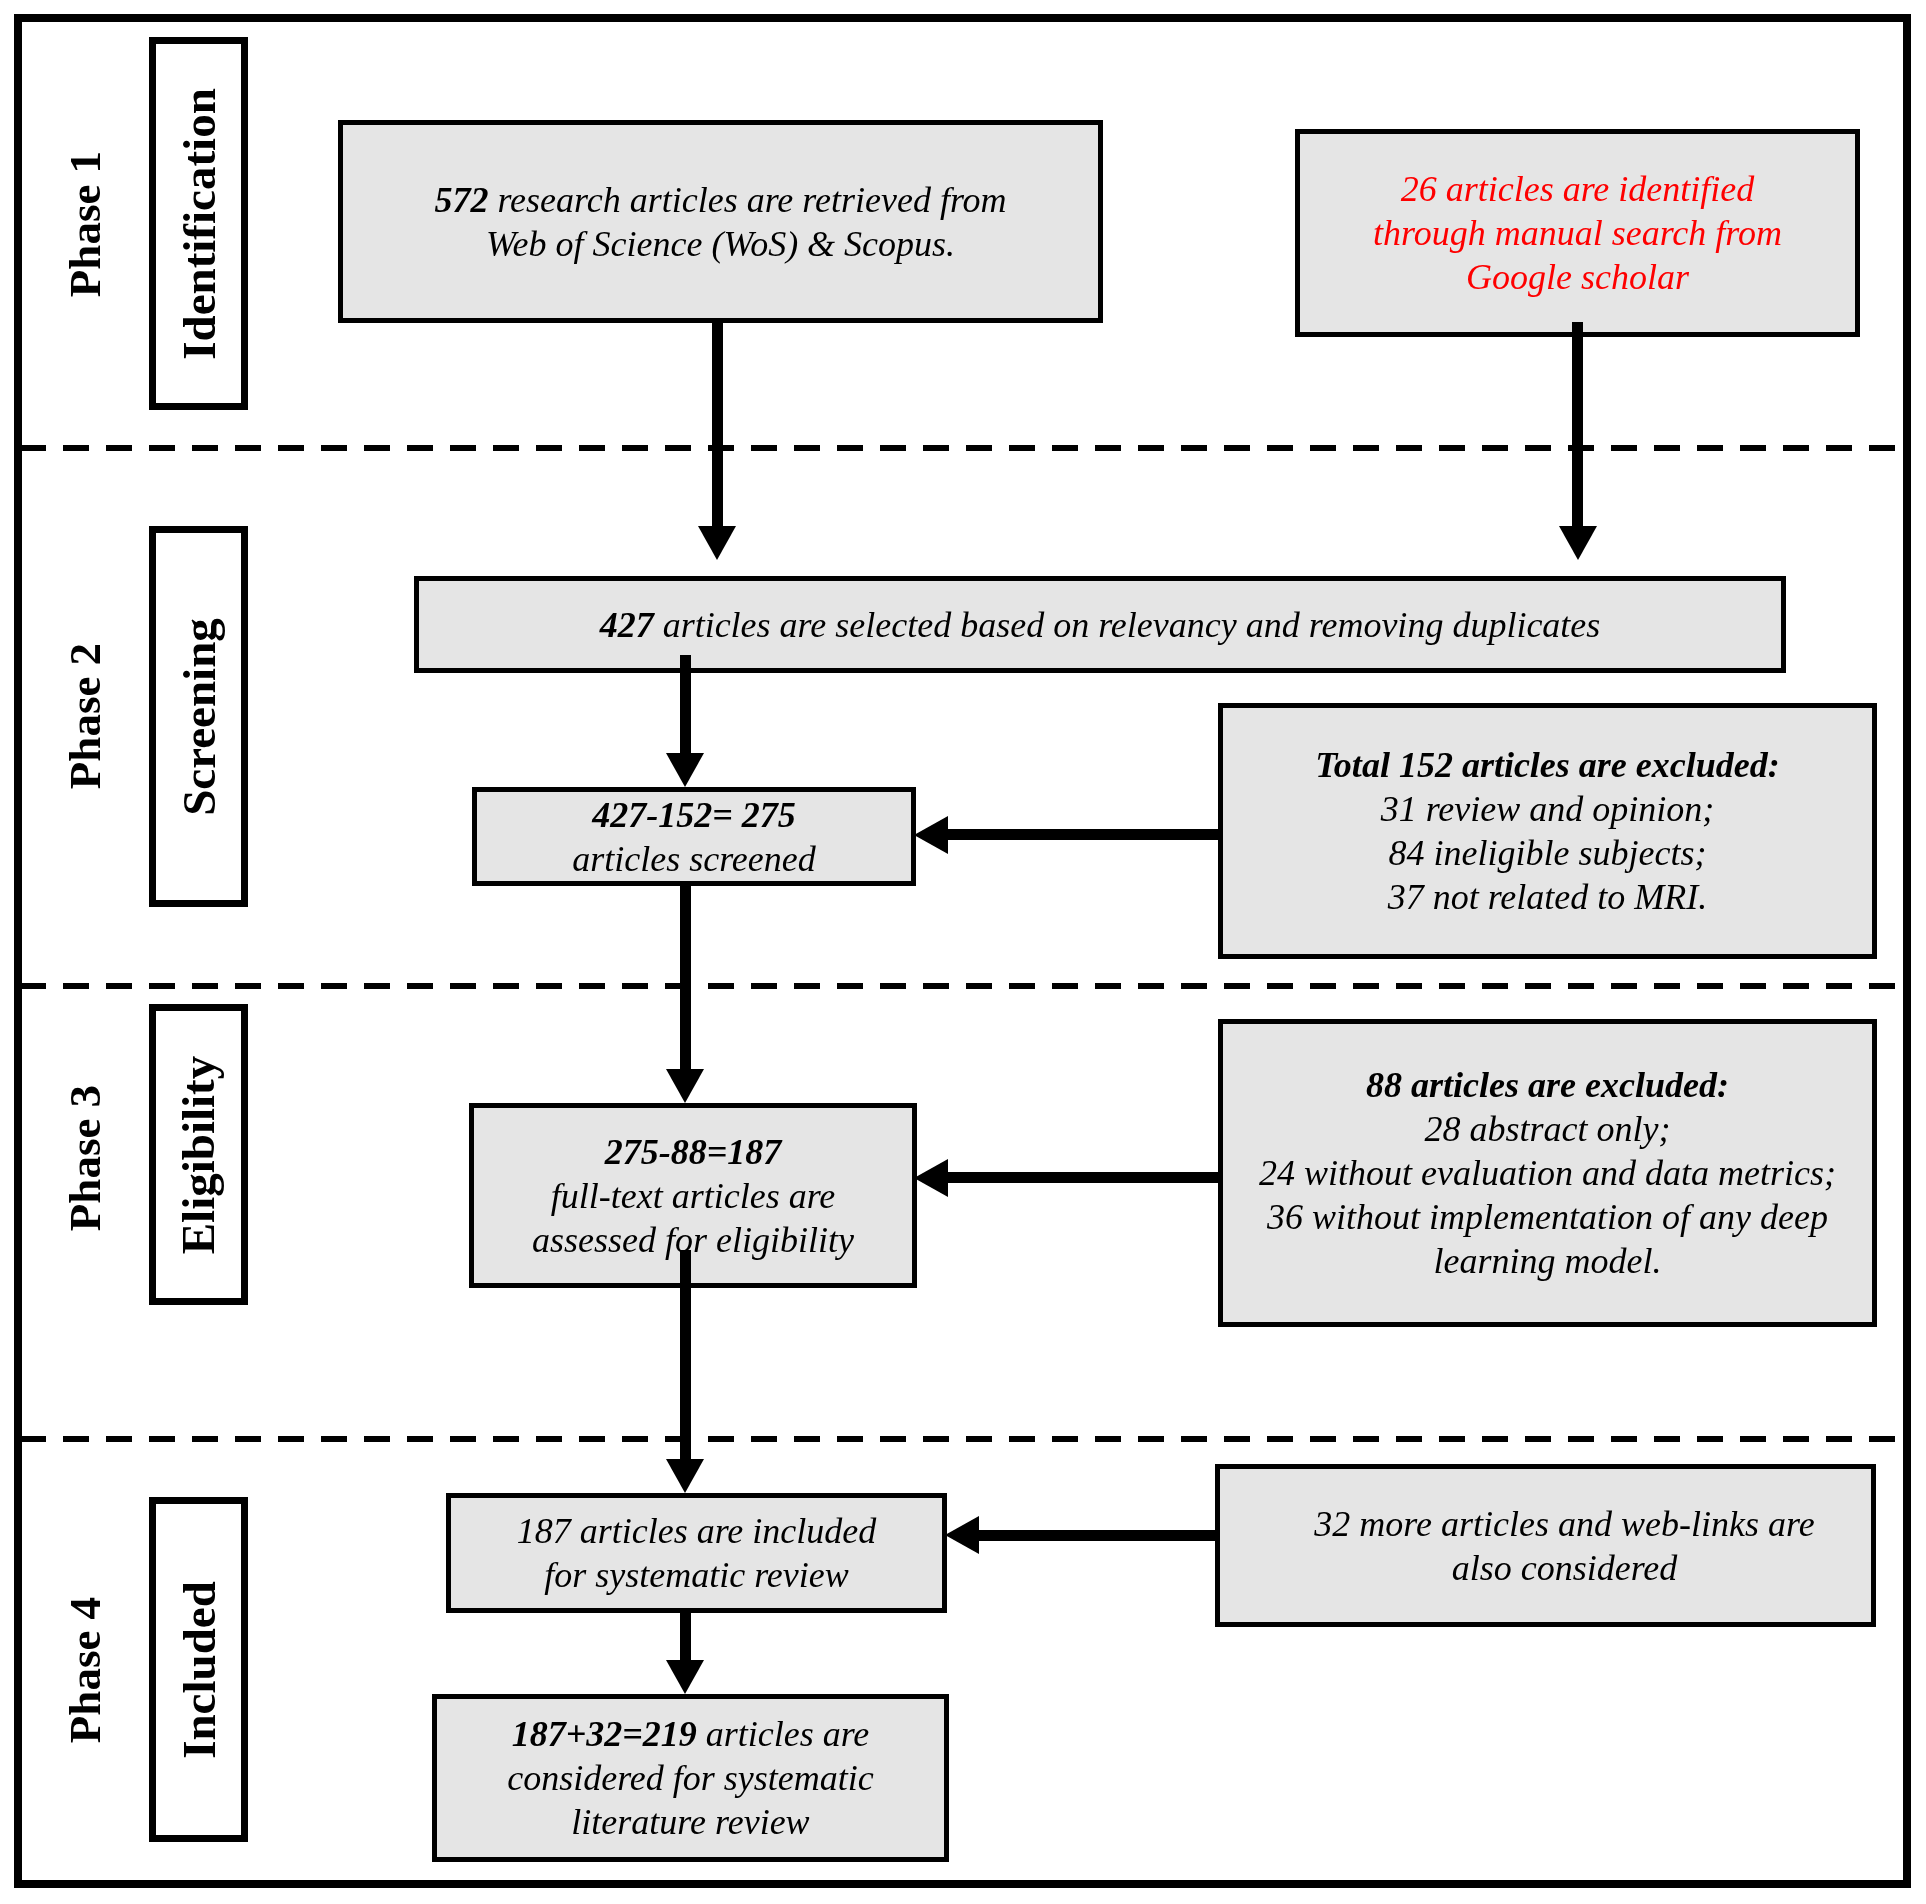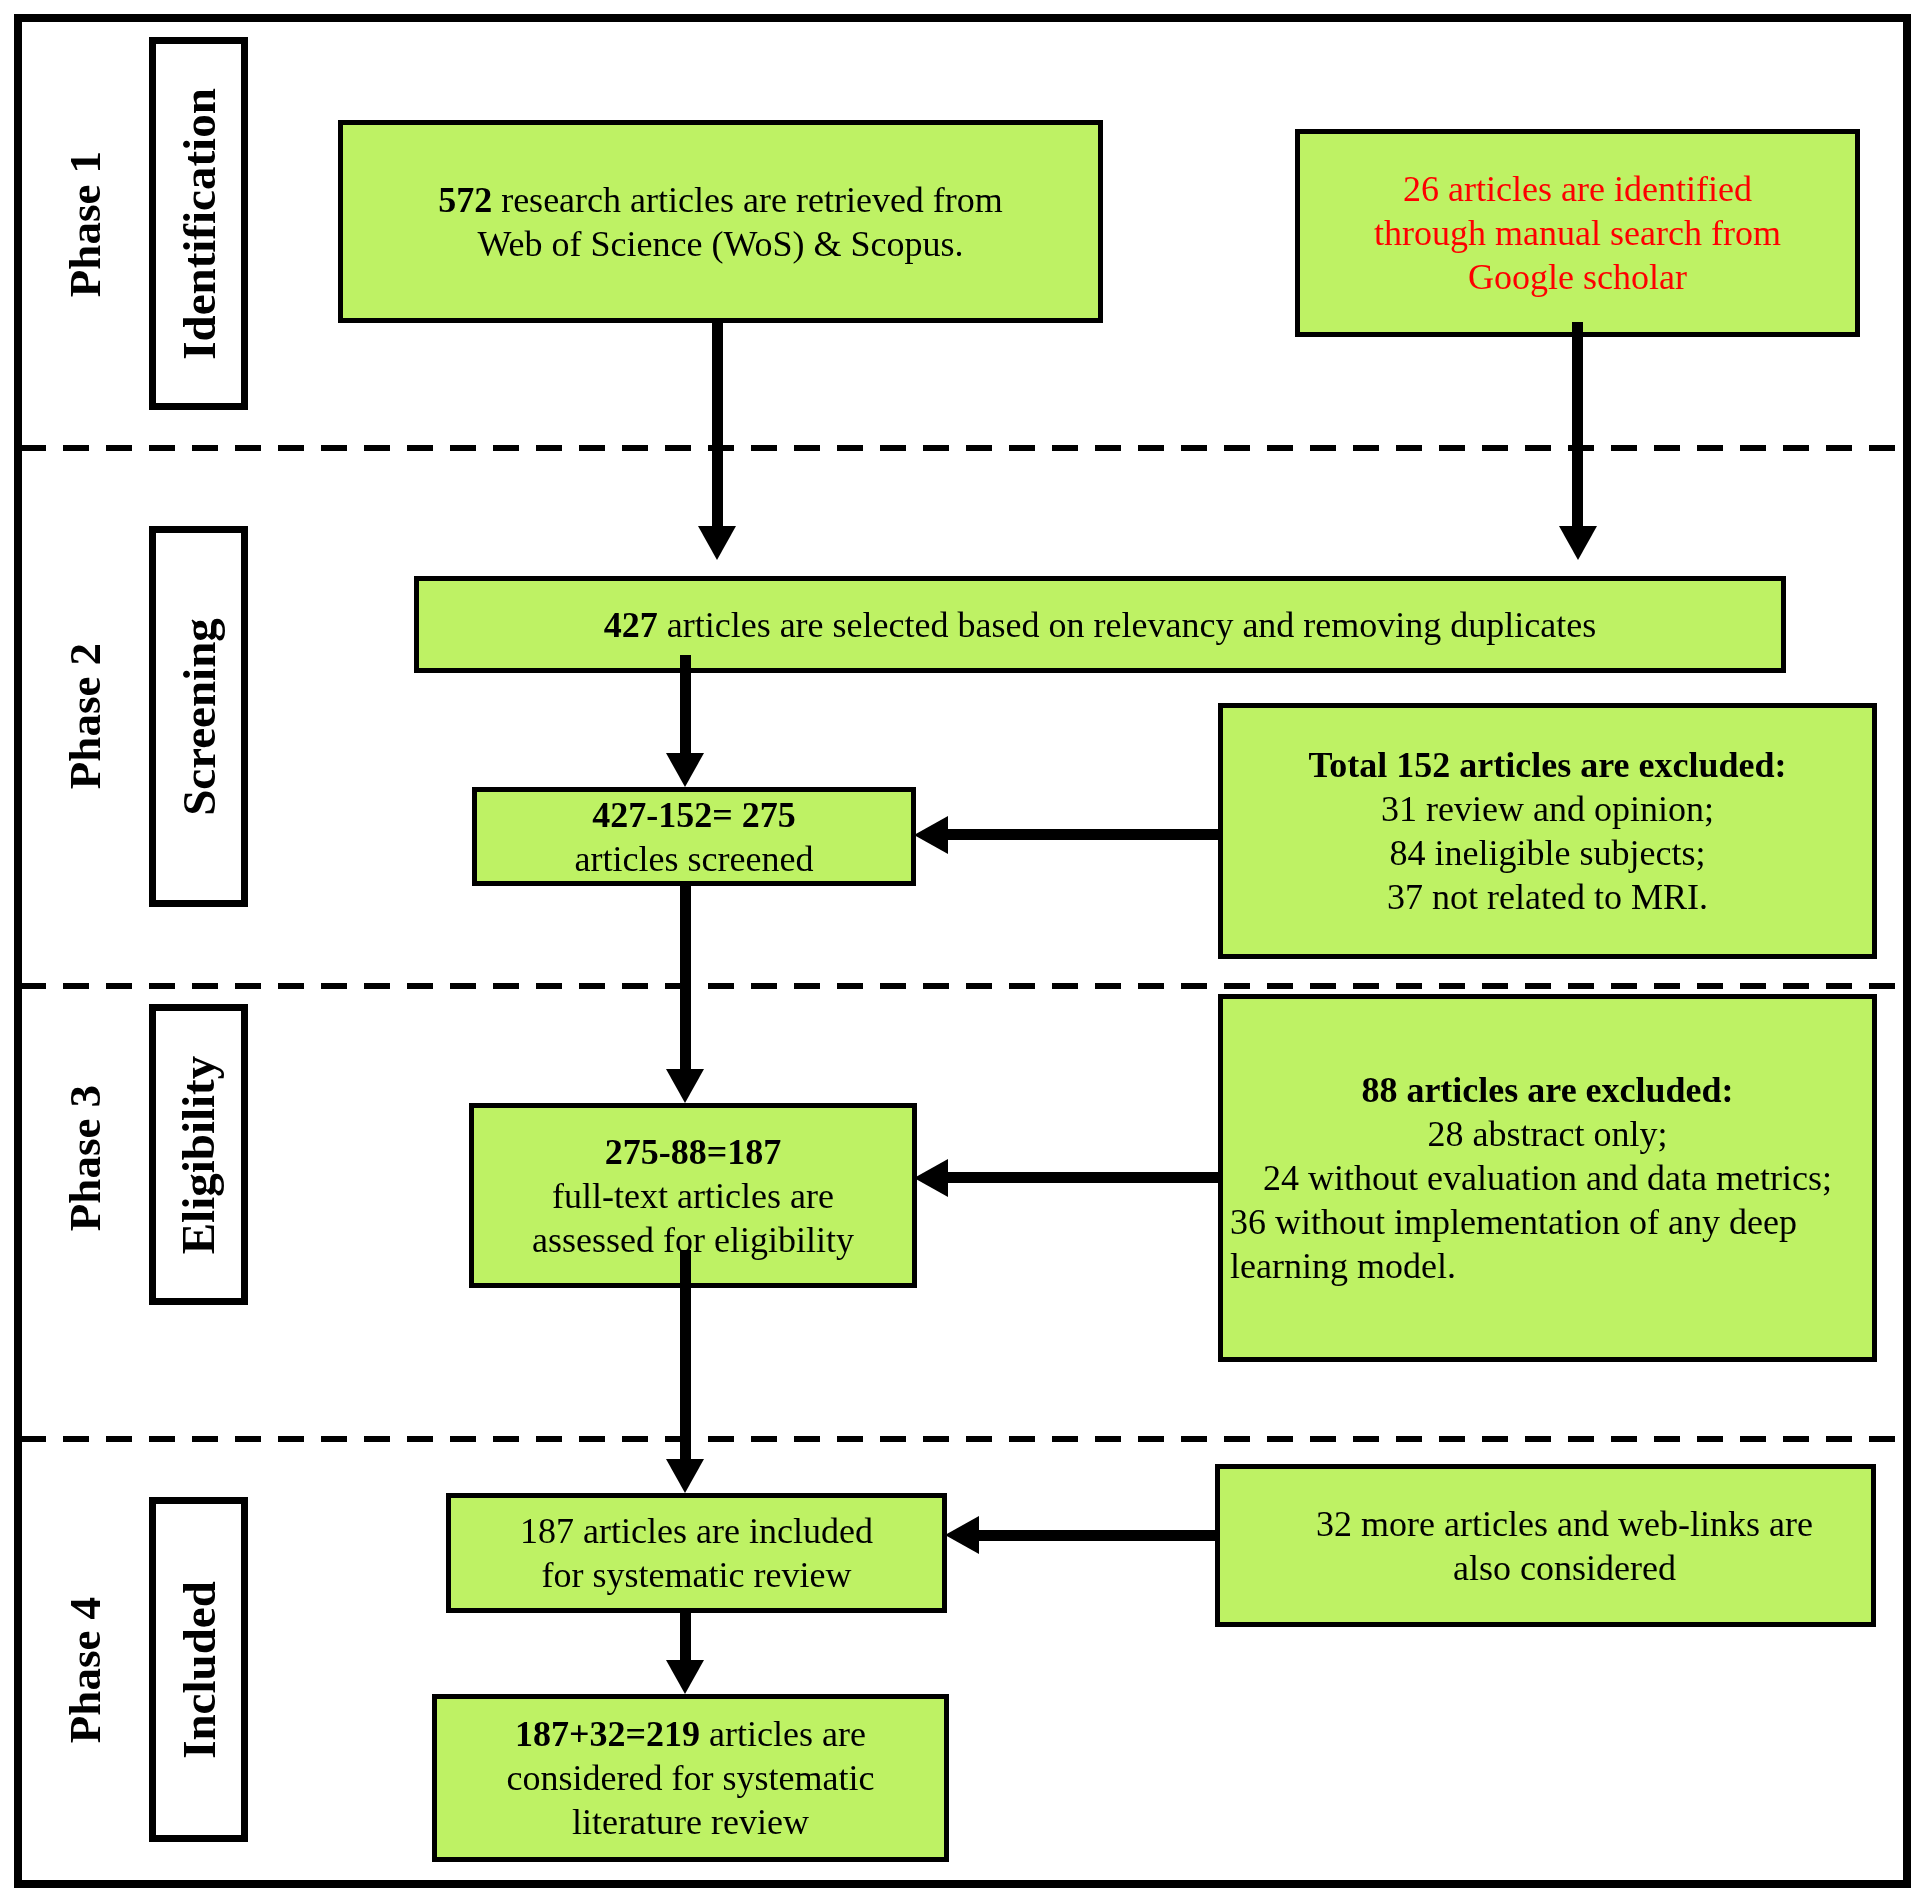--- a/index.html
+++ b/index.html
@@ -72,38 +72,40 @@
   }
   #vbox-identification { top: 37px;   height: 373px; }
   #vbox-screening      { top: 526px;  height: 381px; }
   #vbox-eligibility    { top: 1004px; height: 301px; }
   #vbox-included       { top: 1497px; height: 345px; }
 
   .box {
     position: absolute;
     border: 5.7px solid #000;
     box-sizing: border-box;
-    background: #bef264;
+    background: #e5e5e5;
     display: flex;
     flex-direction: column;
     align-items: center;
     justify-content: center;
+    text-align: center;
     font-size: 36px;
     line-height: 44px;
     padding: 2.8px 7px;
+    font-style: italic;
   }
   .bold { font-weight: bold; }
 
   #box-retrieved   { left: 338px;  top: 120px;  width: 765px; height: 203px; }
   #box-google      { left: 1295px; top: 129px;  width: 565px;  height: 208px; }
   #box-selected    { left: 414px;  top: 560px;  width: 1372px; height: 97px; margin-top: 16px; }
   #box-screened    { left: 472px;  top: 787px; width: 444px;  height: 99px; }
   #box-excluded1   { left: 1218px; top: 703px;  width: 659px;  height: 256px; }
   #box-eligibility { left: 469px;  top: 1103px; width: 448px;  height: 185px; }
-  #box-excluded2   { left: 1218px; top: 994px; width: 659px;  height: 368px; }
+  #box-excluded2   { left: 1218px; top: 1019px; width: 659px;  height: 308px; }
   #box-included    { left: 446px;  top: 1493px; width: 501px;  height: 120px; }
   #box-more        { left: 1215px; top: 1464px; width: 661px;  height: 163px; padding-left: 45px; }
   #box-final       { left: 432px;  top: 1694px; width: 517px;  height: 168px; }
 
   .shaft-v { position: absolute; width: 11.4px; background: #000; }
   .shaft-h { position: absolute; height: 11.4px; background: #000; }
   .head-down {
     position: absolute; width: 0; height: 0;
     border-left: 19px solid transparent;
     border-right: 19px solid transparent;

